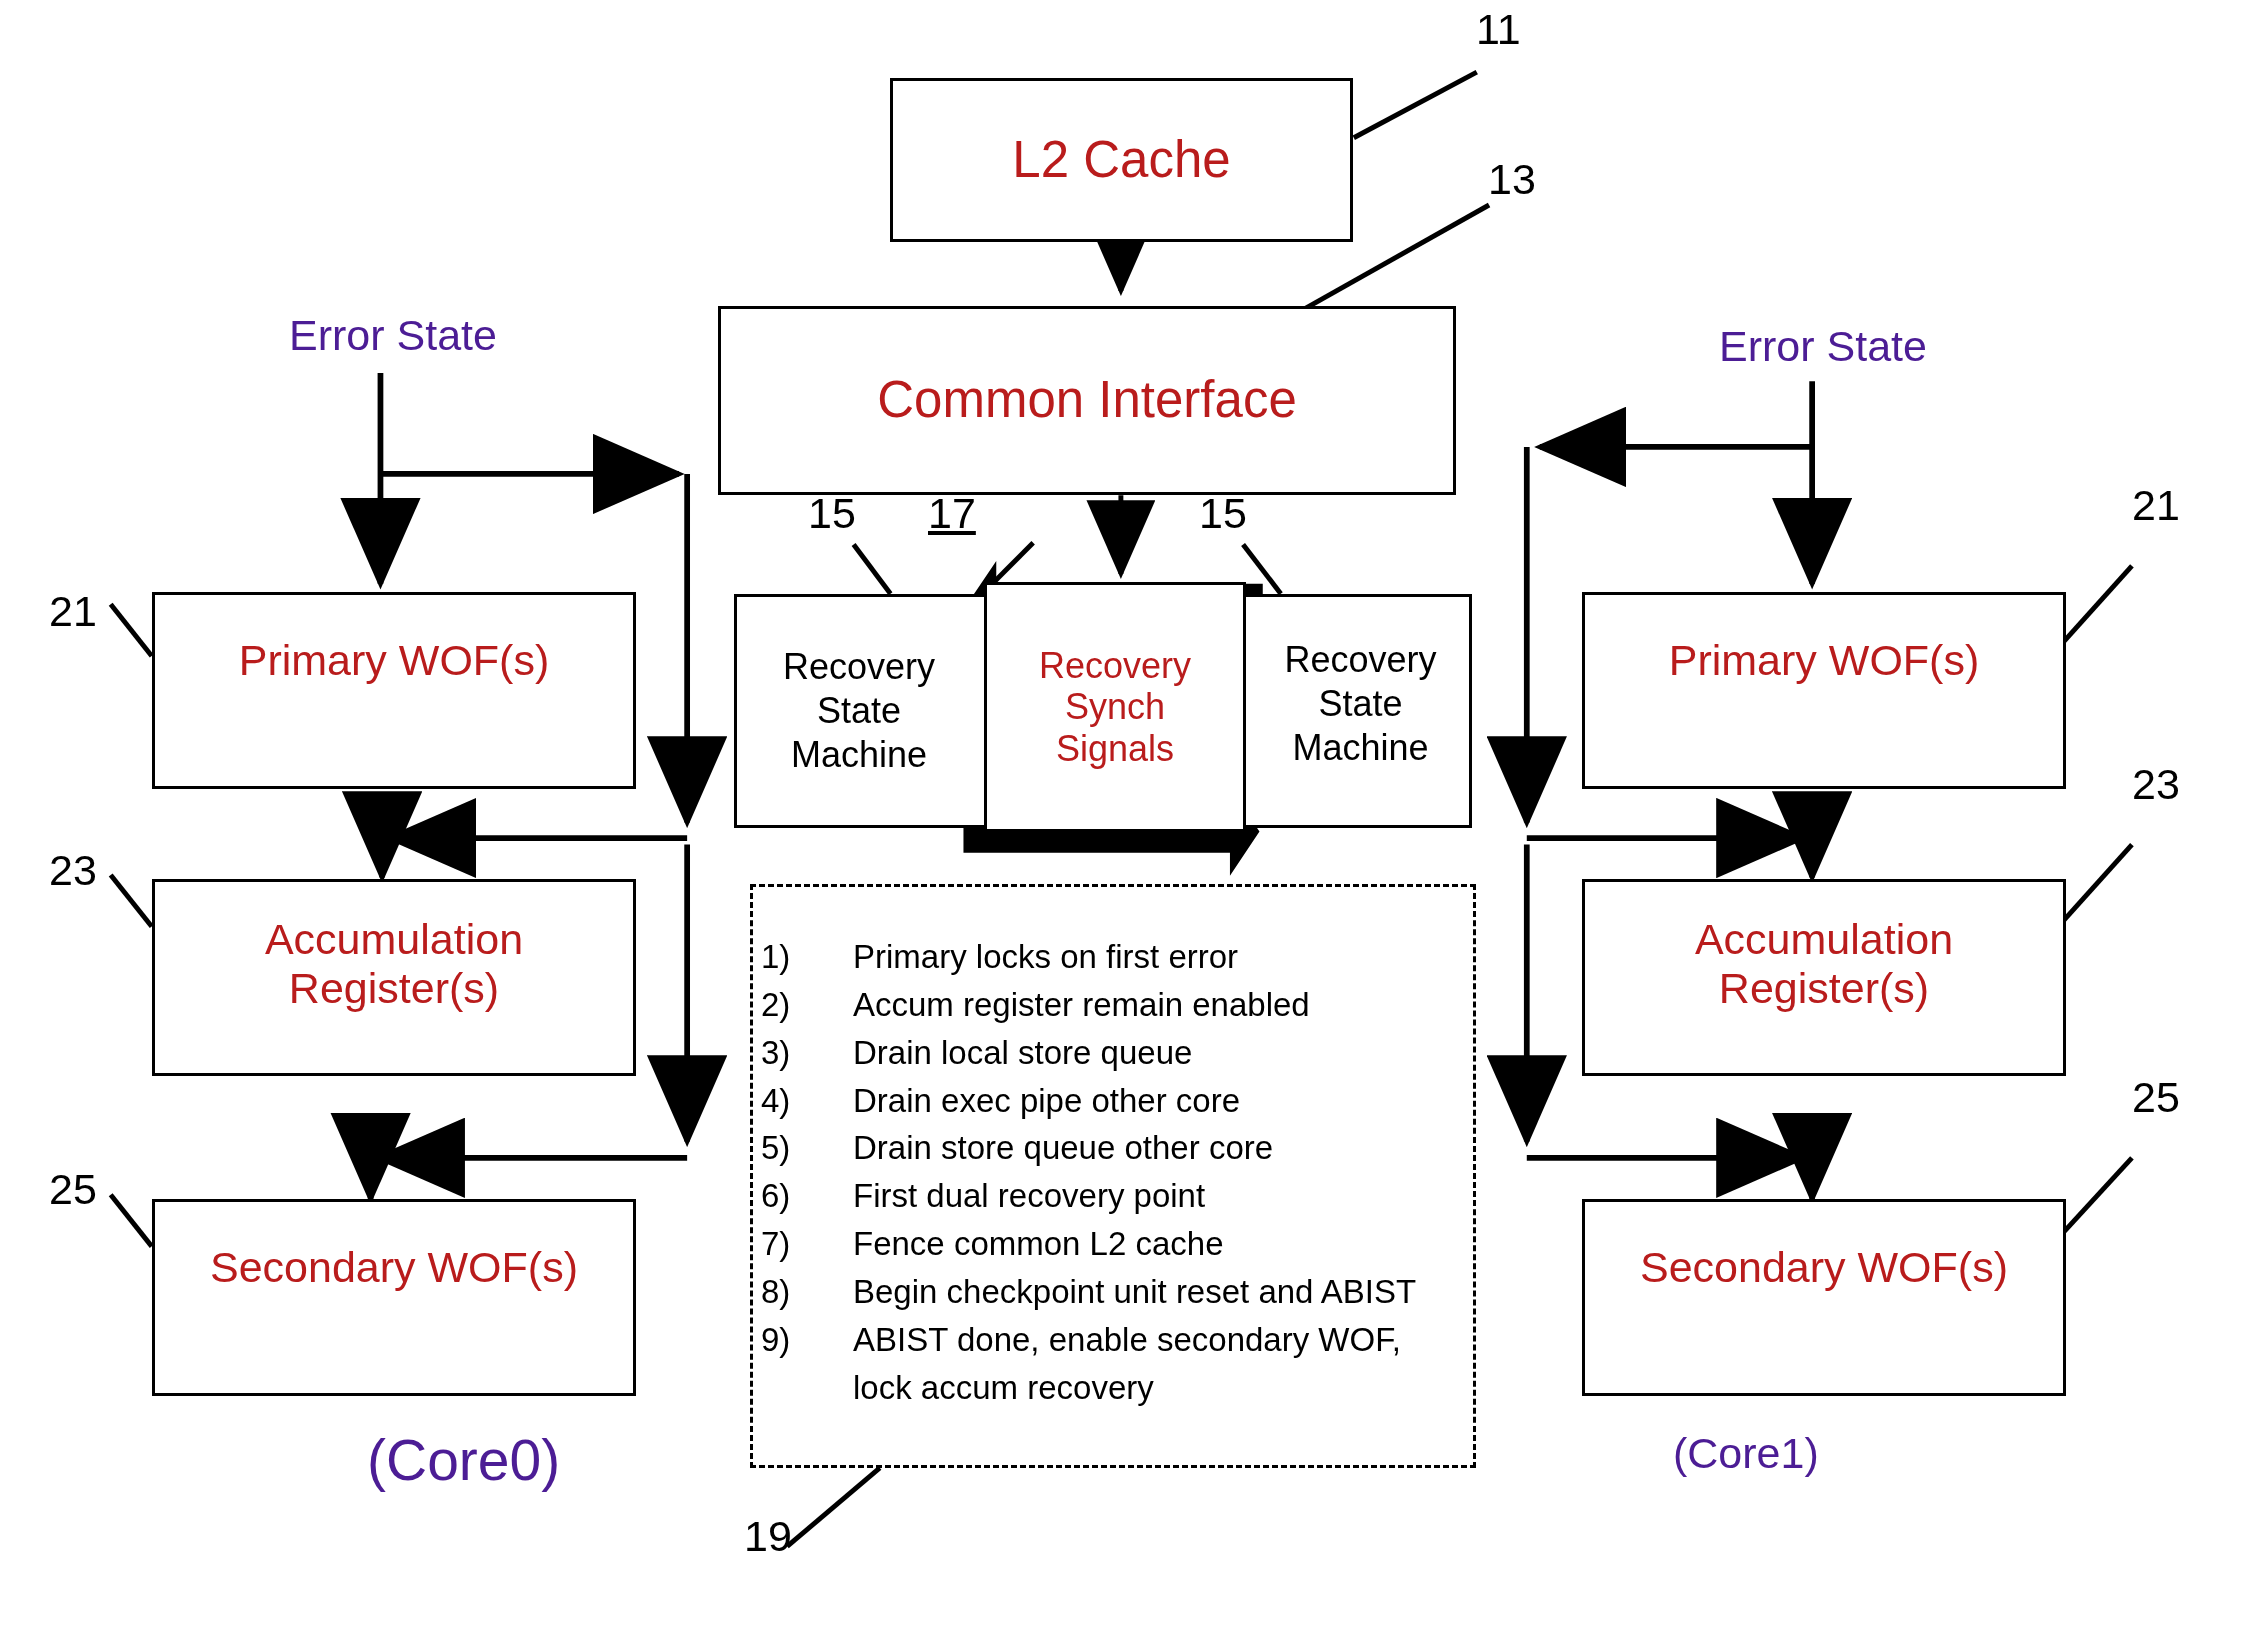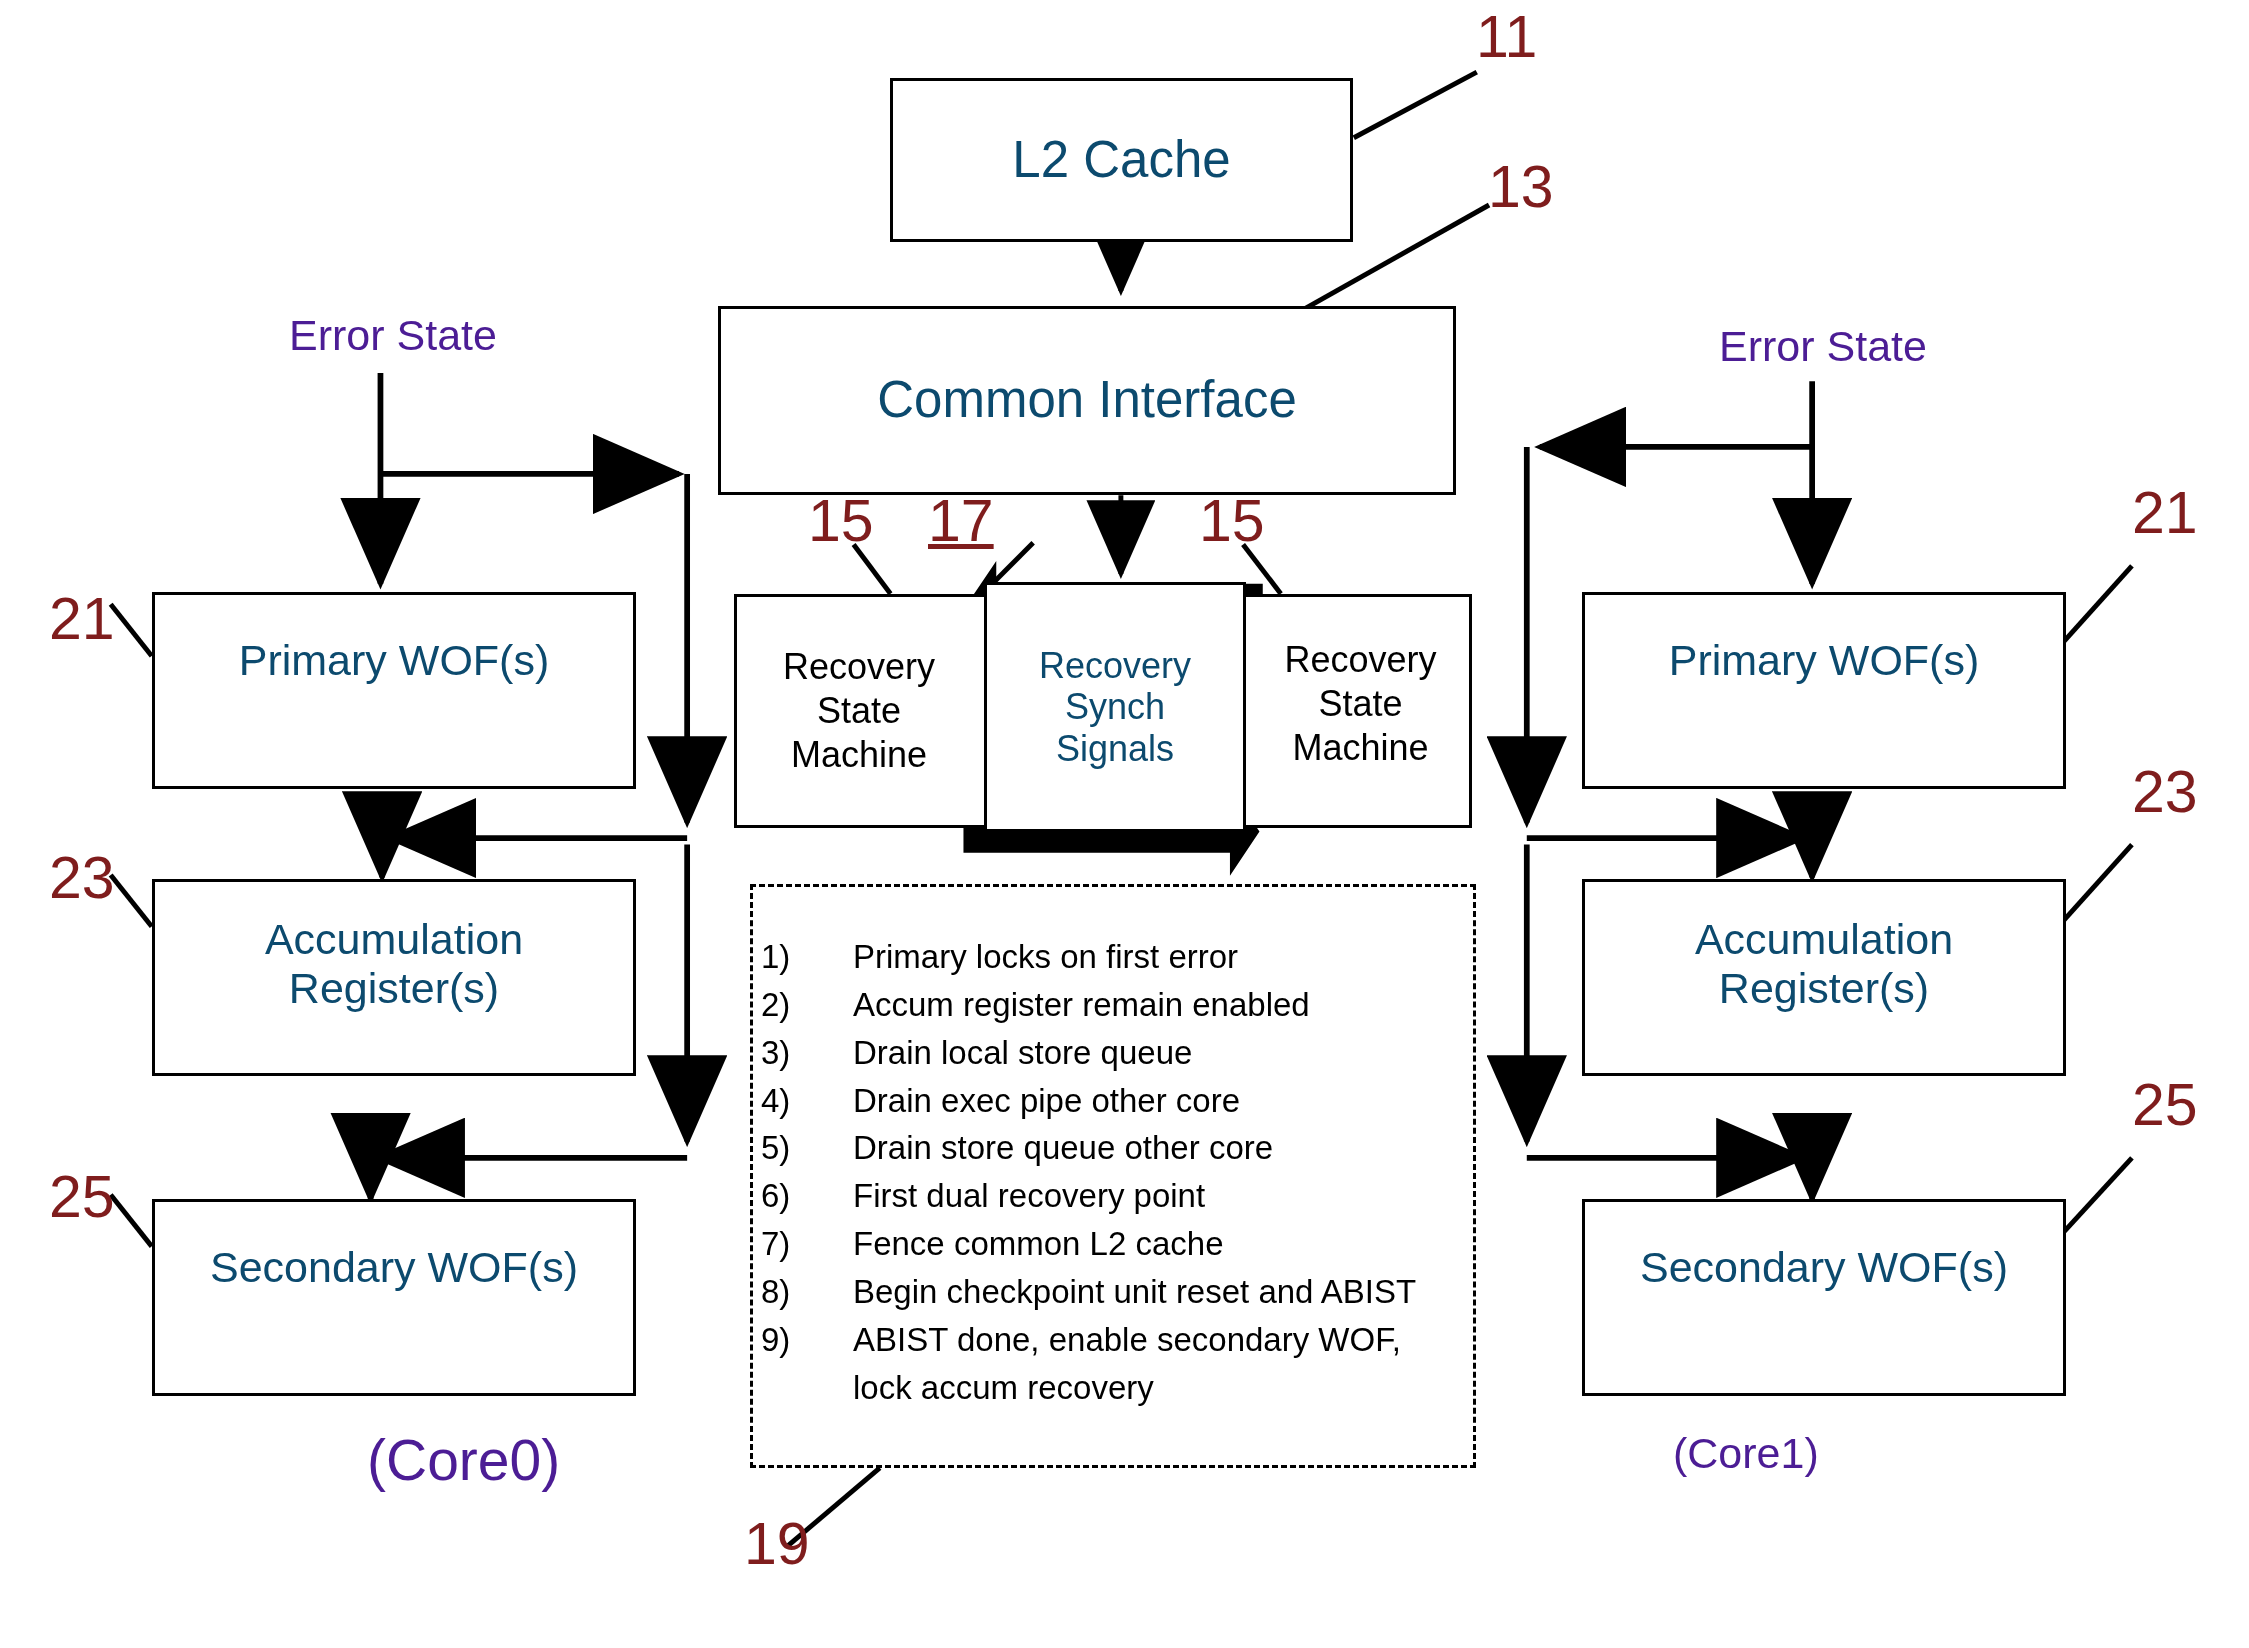--- a/index.html
+++ b/index.html
@@ -26,37 +26,37 @@
   }
   .box {
     position: absolute;
     border: 3.3px solid #000;
     background: #fff;
     box-sizing: border-box;
     display: flex;
     align-items: flex-start;
     justify-content: flex-start;
     text-align: center;
-    color: #0c4a6e;
+    color: #b91c1c;
   }
   .box > .boxtext {
     width: 100%;
     line-height: 1.14;
     padding: 0;
   }
   .label {
     position: absolute;
     color: #4c1d95;
     white-space: pre;
     line-height: 1.05;
   }
   .callout {
     position: absolute;
-    color: #7f1d1d;
-    font-size: 59px;
+    color: #000000;
+    font-size: 43px;
     line-height: 1;
     white-space: pre;
   }
   .dashbox {
     position: absolute;
     border: 3.3px dashed #000;
     background: transparent;
     box-sizing: border-box;
   }
   .listwrap {

